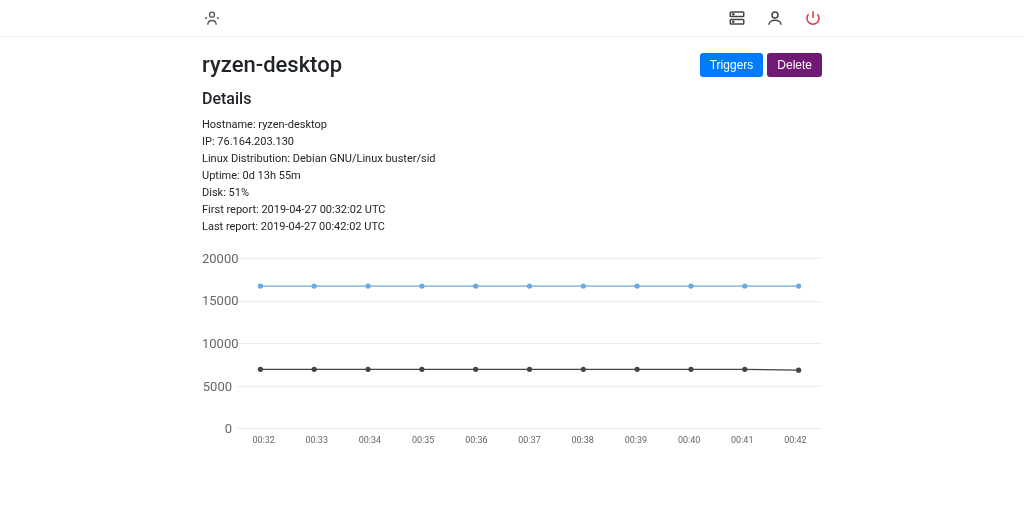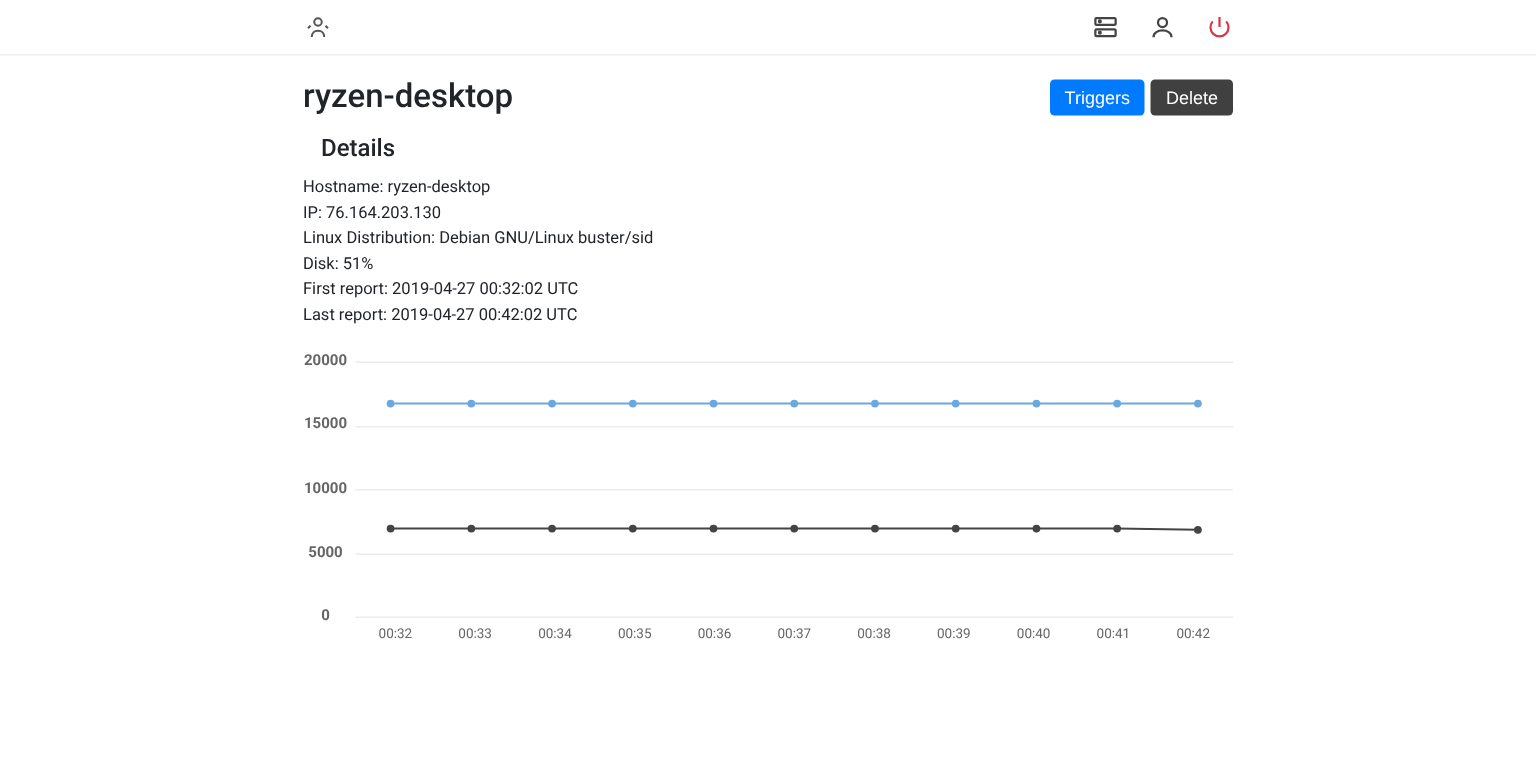--- a/index.html
+++ b/index.html
@@ -9,29 +9,29 @@
     .topbar-inner { width: 620px; margin: 0 auto; display: flex; align-items: center; justify-content: space-between; }
     .logo { display: flex; align-items: center; }
     .nav-icons { display: flex; align-items: center; gap: 20px; }
     .nav-icon { width: 18px; height: 18px; display: inline-flex; align-items: center; justify-content: center; cursor: pointer; color: #444; }
     .nav-icon.power { color: #dc3545; }
     .page-header { display: flex; justify-content: space-between; align-items: center; margin-top: 15px; margin-bottom: 12px; }
     h1 { font-size: 22px; font-weight: 500; color: #212529; }
     .btn-group { display: flex; gap: 4px; }
     .btn { border: none; padding: 5px 10px; font-size: 12px; cursor: pointer; border-radius: 3px; color: #fff; }
     .btn-primary { background: #007bff; }
-    .btn-danger { background: #404040; }
-    h2 { font-size: 16px; font-weight: 500; margin-bottom: 8px; color: #212529; margin-left: 12px; }
+    .btn-danger { background: #701a75; }
+    h2 { font-size: 16px; font-weight: 500; margin-bottom: 8px; color: #212529; }
     .detail-line { font-size: 11px; color: #212529; line-height: 1.55; }
     .detail-line .label { display: inline; }
     .section { margin-top: 18px; }
     .chart { position: relative; height: 210px; margin-top: 8px; }
     .chart-plotarea { position: absolute; left: 35px; right: 0; top: 5px; bottom: 35px; }
     .gridline { position: absolute; left: 0; right: 0; border-top: 1px solid #ececec; }
-    .y-tick { position: absolute; left: -35px; width: 30px; text-align: center; font-size: 10px; color: #666; transform: translateY(-50%); font-weight: bold; }
+    .y-tick { position: absolute; left: -35px; width: 30px; text-align: right; font-size: 13px; color: #666; transform: translateY(-50%); }
     .series-svg { position: absolute; inset: 0; width: 100%; height: 100%; overflow: visible; }
     .x-axis { position: absolute; left: 35px; right: 0; bottom: 18px; display: flex; justify-content: flex-start; }
     .x-tick { font-size: 9px; color: #666; text-align: center; flex: 1; }
   </style>
 </head>
 <body>
 
 <div class="topbar">
   <div class="topbar-inner">
     <div class="logo">
@@ -74,20 +74,21 @@
       <button class="btn btn-primary">Triggers</button>
       <button class="btn btn-danger">Delete</button>
     </div>
   </div>
 
   <div class="section" style="margin-top:8px">
     <h2>Details</h2>
     <div class="detail-line"><span class="label">Hostname:</span> <span>ryzen-desktop</span></div>
     <div class="detail-line"><span class="label">IP:</span> <span>76.164.203.130</span></div>
     <div class="detail-line"><span class="label">Linux Distribution:</span> <span>Debian GNU/Linux buster/sid</span></div>
+    <div class="detail-line"><span class="label">Uptime:</span> <span>0d 13h 55m</span></div>
     <div class="detail-line"><span class="label">Disk:</span> <span>51%</span></div>
     <div class="detail-line"><span class="label">First report:</span> <span>2019-04-27 00:32:02 UTC</span></div>
     <div class="detail-line"><span class="label">Last report:</span> <span>2019-04-27 00:42:02 UTC</span></div>
   </div>
 
   <div class="section">
     <div class="chart" id="ram-chart">
       <div class="chart-plotarea" id="ram-plot">
           <div class="gridline" style="top: 170px;"></div>
           <div class="y-tick" style="top: 170px;">0</div>

